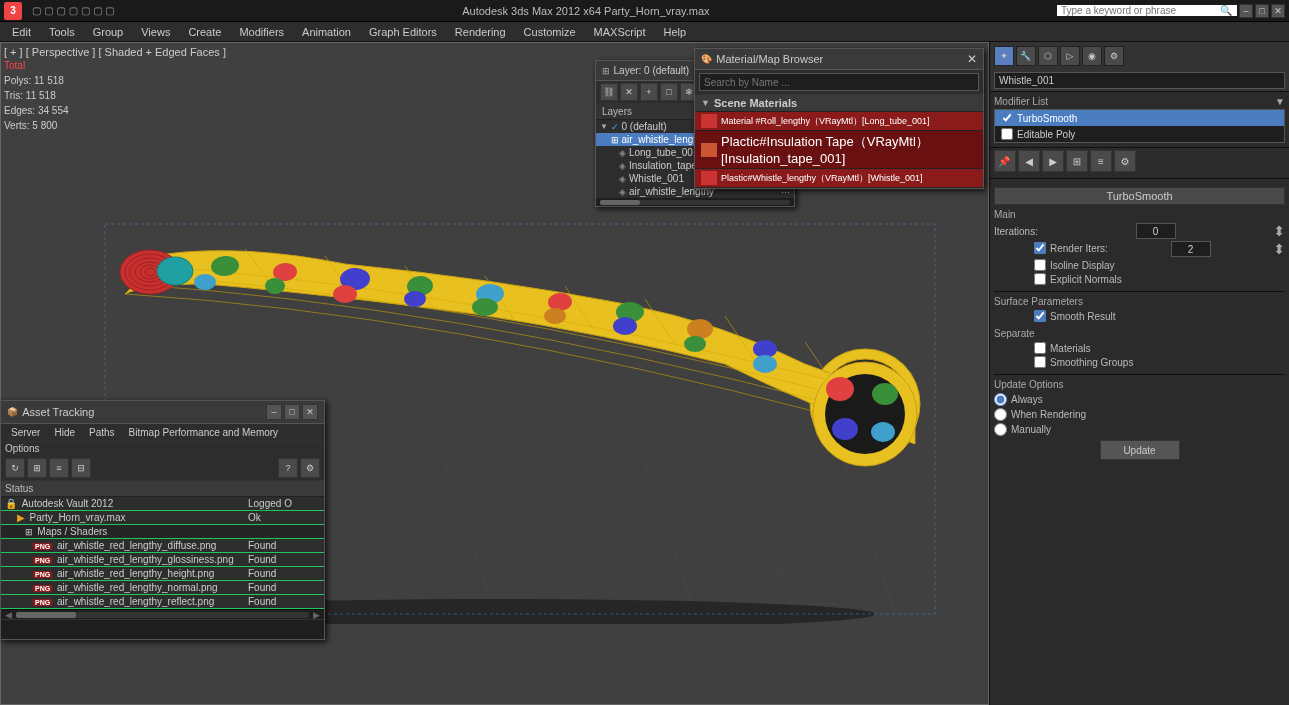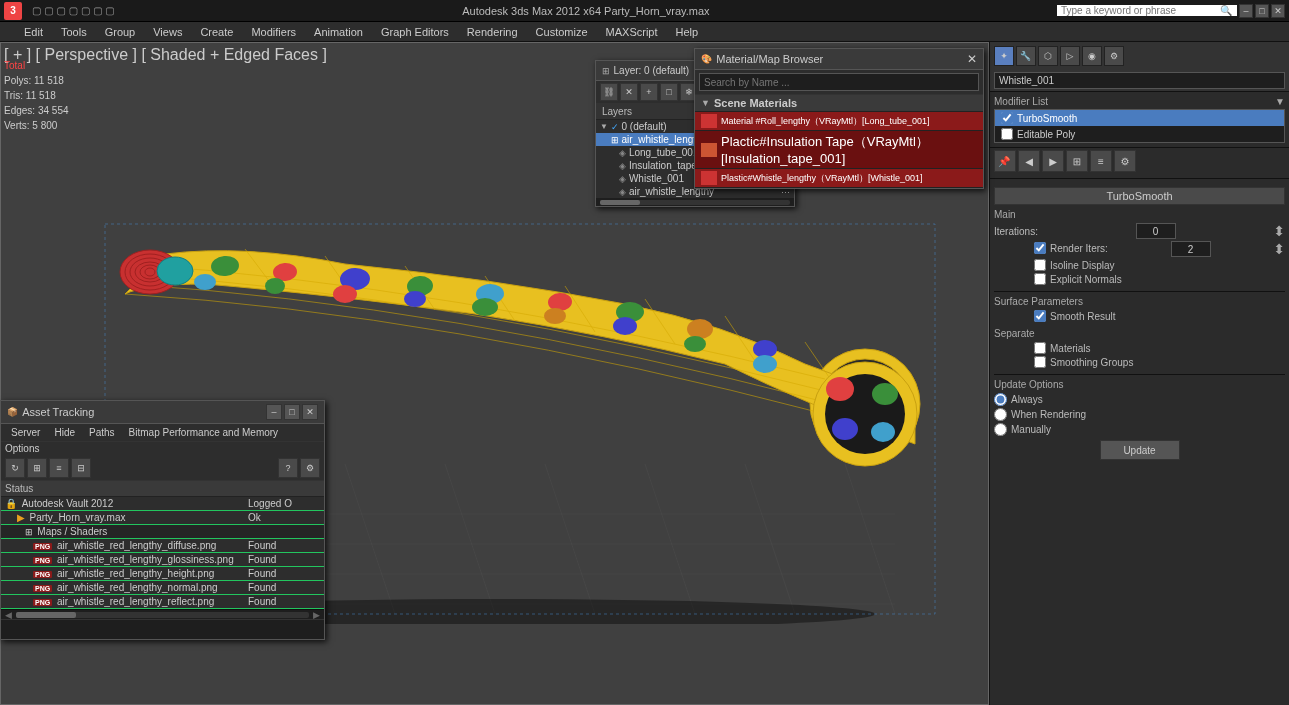--- a/index.html
+++ b/index.html
@@ -6,26 +6,26 @@
     body { width: 1289px; height: 705px; background: #3a3a3a; font-family: 'Segoe UI', Arial, sans-serif; font-size: 11px; color: #ccc; overflow: hidden; position: relative; }
 
     
     #titlebar { height: 22px; background: #1a1a1a; display: flex; align-items: center; justify-content: space-between; padding: 0 4px; border-bottom: 1px solid #000; }
     #titlebar-left { display: flex; align-items: center; gap: 4px; }
     #titlebar-center { color: #bbb; font-size: 11px; }
     #titlebar-right { display: flex; align-items: center; gap: 2px; }
     .title-btn { width: 14px; height: 14px; background: #555; border: 1px solid #333; cursor: pointer; font-size: 9px; display: flex; align-items: center; justify-content: center; color: #ccc; }
 
     
-    #menubar { height: 20px; background: #2d2d2d; display: flex; align-items: center; gap: 2px; padding: 0 16px; border-bottom: 1px solid #111; }
+    #menubar { height: 20px; background: #2d2d2d; display: flex; align-items: center; gap: 2px; padding: 0 4px; border-bottom: 1px solid #111; }
     .menu-item { padding: 2px 8px; cursor: pointer; color: #ccc; font-size: 11px; }
 
     
     #viewport { position: absolute; top: 42px; left: 0; right: 300px; bottom: 0; background: #404040; overflow: hidden; }
-    #viewport-label { position: absolute; top: 4px; left: 4px; color: #ccc; font-size: 16px; z-index: 5; }
+    #viewport-label { position: absolute; top: 4px; left: 4px; color: #ccc; font-size: 11px; z-index: 5; }
     #stats { position: absolute; top: 16px; left: 4px; color: #ccc; font-size: 10px; z-index: 5; line-height: 15px; }
 
     
     #model-area { position: absolute; inset: 0; display: flex; align-items: center; justify-content: center; }
 
     
     #right-panel { position: absolute; top: 42px; right: 0; width: 300px; bottom: 0; background: #2b2b2b; border-left: 1px solid #111; overflow: hidden; }
     #right-panel-tabs { height: 28px; background: #333; display: flex; align-items: center; padding: 0 4px; gap: 2px; }
     .panel-tab-icon { width: 20px; height: 20px; background: #4a4a4a; border: 1px solid #222; display: flex; align-items: center; justify-content: center; font-size: 9px; cursor: pointer; }
     .panel-tab-icon.active { background: #5a7fbf; }

